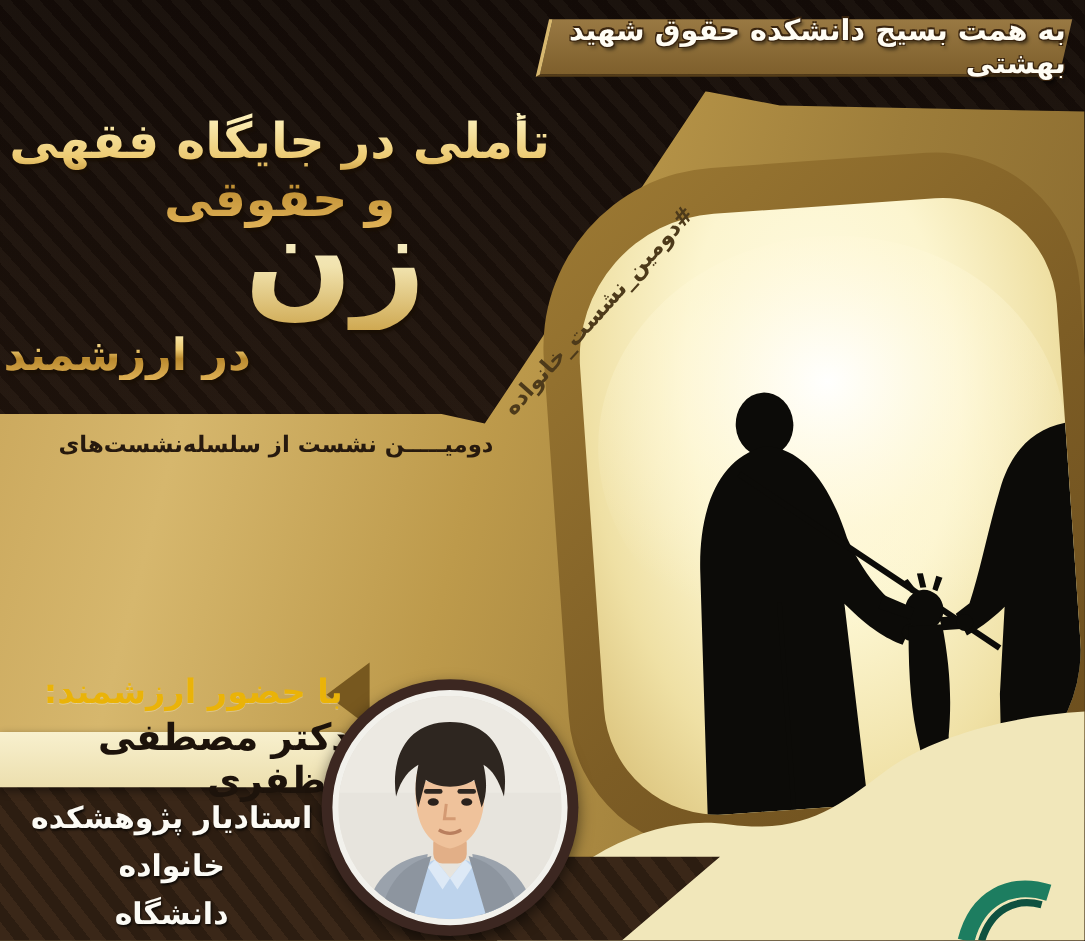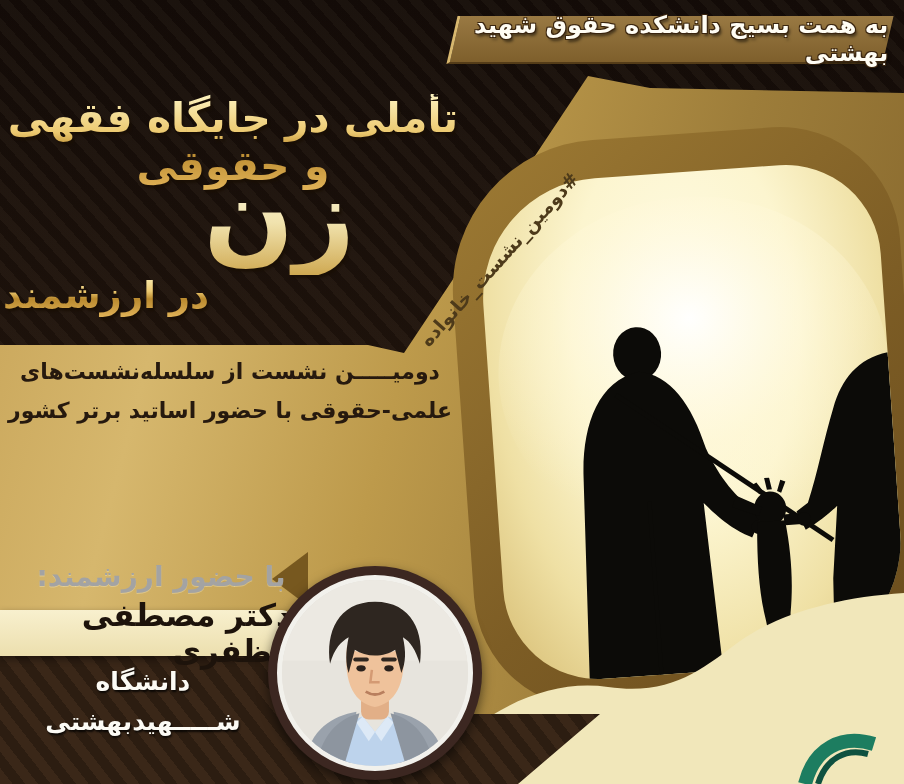--- a/index.html
+++ b/index.html
@@ -51,29 +51,29 @@
     -webkit-background-clip:text;background-clip:text;color:transparent;
     filter:drop-shadow(2px 3px 1px rgba(25,14,3,.85));}
   .main-title{position:absolute;left:0;top:94px;width:466px;z-index:6;
     text-align:center;font-size:41px;font-weight:bold;}
   .zan{position:absolute;left:185px;top:158px;width:170px;z-index:6;
     text-align:right;font-size:106px;font-weight:bold;line-height:1.1;}
   .dar-khanevadeh{position:absolute;left:0;top:274px;width:212px;z-index:6;
     text-align:center;font-size:37px;font-weight:bold;}
 
   .subtitle{position:absolute;left:4px;top:352px;width:452px;z-index:6;
-    text-align:center;font-size:22px;font-weight:bold;color:#26190e;line-height:39px;}
+    text-align:center;font-size:19px;font-weight:bold;color:#26190e;line-height:39px;}
 
   .hashtag{position:absolute;left:368px;top:248px;width:262px;z-index:6;
     text-align:center;font-size:19px;font-weight:bold;color:#4d3a1a;
     transform:rotate(-48deg);letter-spacing:.5px;}
 
   
   .presence{position:absolute;left:30px;top:560px;width:262px;z-index:6;
-    text-align:center;font-size:28px;font-weight:bold;color:#a3a3a3;
+    text-align:center;font-size:28px;font-weight:bold;color:#eab308;
     text-shadow:0 1px 0 rgba(255,248,220,.3);}
   .fold-decoration{position:absolute;left:272px;top:552px;z-index:5;width:0;height:0;
     border-top:27px solid transparent;border-bottom:27px solid transparent;
     border-right:36px solid #77581f;}
   .name-band{position:absolute;left:0;top:610px;width:292px;height:46px;z-index:6;
     background:linear-gradient(180deg,#f8f0ce 0%,#ecdfae 100%);
     border-radius:0 10px 10px 0;box-shadow:0 3px 7px rgba(0,0,0,.45);
     display:flex;align-items:center;justify-content:center;}
   .name-band .txt{font-size:31px;font-weight:bold;color:#1d130b;}
   .affiliation{position:absolute;left:0;top:662px;width:286px;z-index:6;
@@ -138,31 +138,31 @@
   <div class="banner">
     <span class="txt">به همت بسیج دانشکده حقوق شهید بهشتی</span>
   </div>
 
   <div class="main-title gold-text">تأملی در جایگاه فقهی و حقوقی</div>
   <div class="zan cream-text">زن</div>
   <div class="dar-khanevadeh gold-text">در ارزشمند</div>
 
   <div class="subtitle">
     <div>دومیـــــن نشست از سلسله‌نشست‌های</div>
-    <div>علمی-حقوقی با حضور اساتید برتر کشور</div>
   </div>
 
   <div class="hashtag">#دومین_نشست_خانواده</div>
 
   <div class="fold-decoration"></div>
   <div class="presence">با حضور ارزشمند:</div>
   <div class="name-band">
     <span class="txt">دکتر مصطفی مظفری</span>
   </div>
   <div class="affiliation">
+    <div>استادیار پژوهشکده خانواده</div>
     <div>دانشگاه شـــــهیدبهشتی</div>
   </div>
 
   <div class="photo-wrap">
     <div class="photo-ring">
       <svg viewBox="0 0 120 120">
         <rect x="0" y="0" width="120" height="120" fill="#e7e4dd"></rect>
         <rect x="0" y="0" width="120" height="52" fill="#ece9e2"></rect>
 
         <path d="M14 120 C 18 96 32 88 48 85 L 44 120 Z" fill="#9aa2ac"></path>

